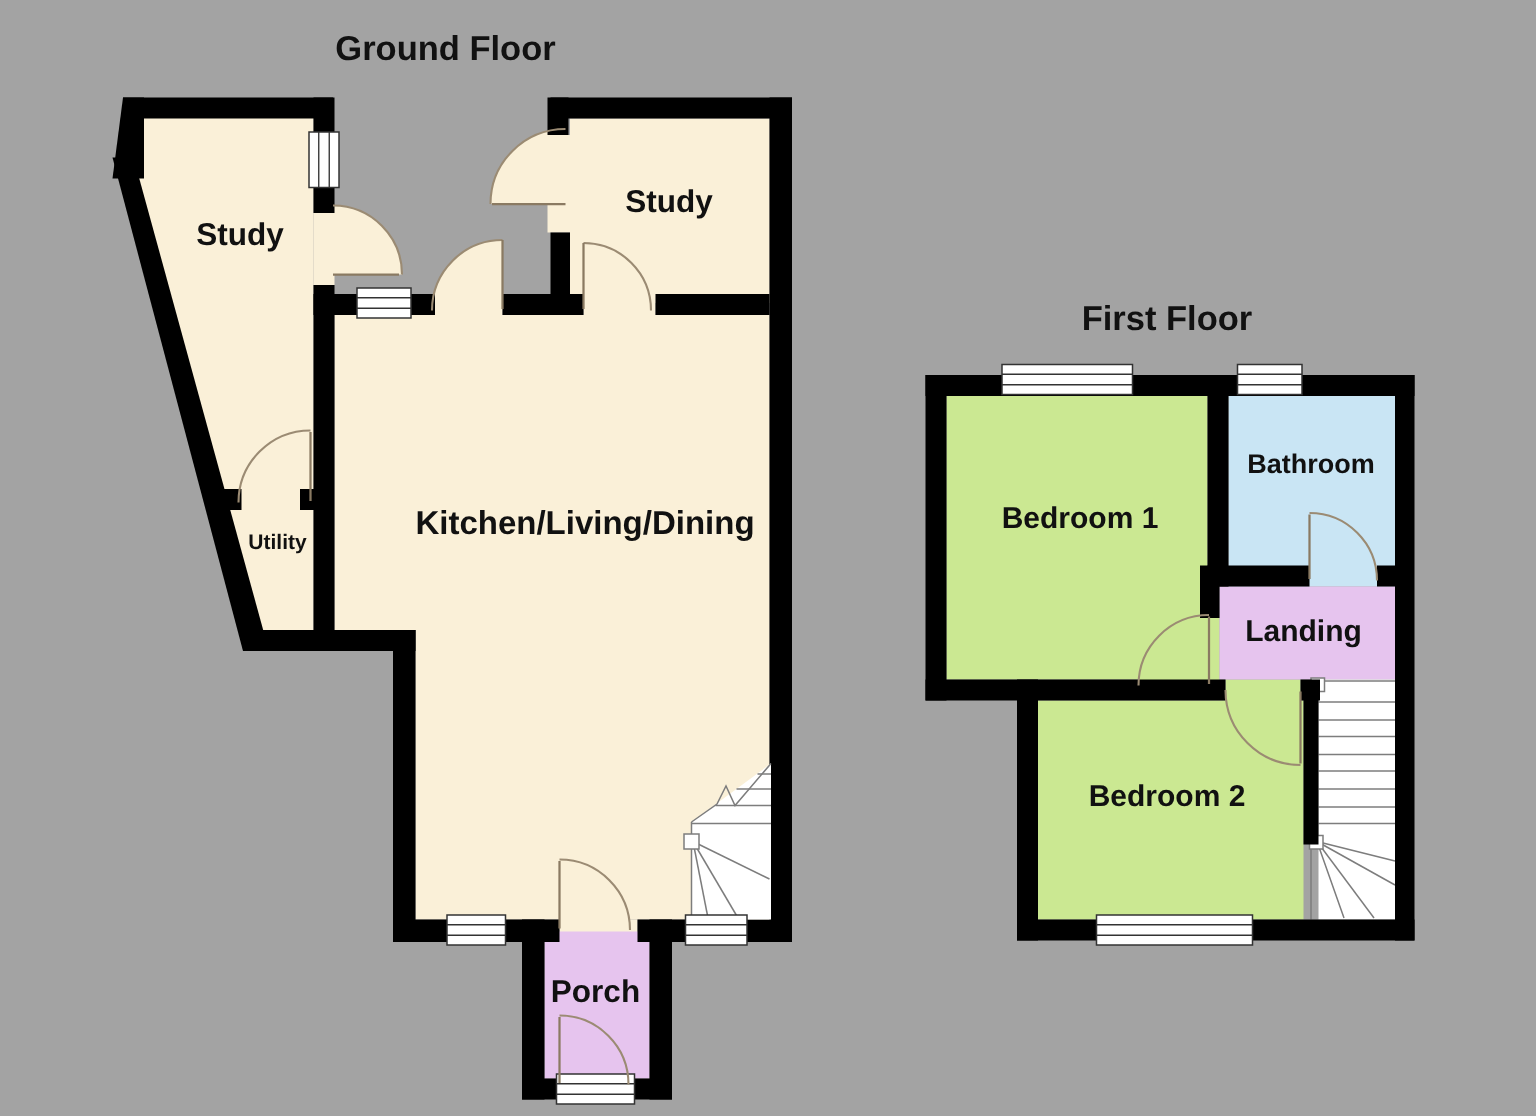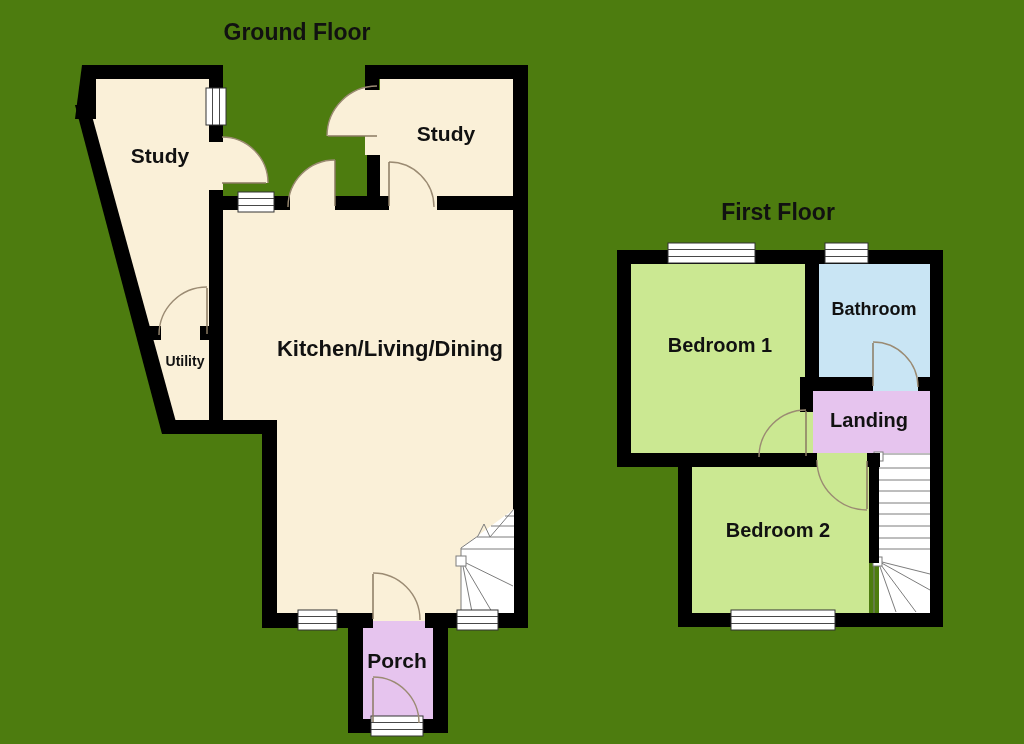--- a/index.html
+++ b/index.html
@@ -1,16 +1,16 @@
 <!DOCTYPE html>
 <html><head>
 <meta charset="utf-8">
 <style>
   html,body{margin:0;padding:0;background:#ffffff;}
-  #stage{position:relative;width:1024px;height:744px;background:#4d7c0f;overflow:hidden;
+  #stage{position:relative;width:1024px;height:744px;background:#a3a3a3;overflow:hidden;
          font-family:"Liberation Sans", sans-serif;}
   svg{display:block}
   .lbl{font-family:"Liberation Sans", sans-serif;font-weight:bold;fill:#111111;text-anchor:middle;}
   .wedge{stroke:none;}
   .arc{fill:none;stroke:#9b8b73;stroke-width:1.4;}
   .leaf{stroke:#8a7a62;stroke-width:1.5;}
   .wf{fill:#ffffff;stroke:#333333;stroke-width:1;}
   .window line{stroke:#333333;stroke-width:0.9;}
   .stair{stroke:#7d7d7d;stroke-width:1;fill:none;}
   .stairfill{fill:#ffffff;stroke:none;}

